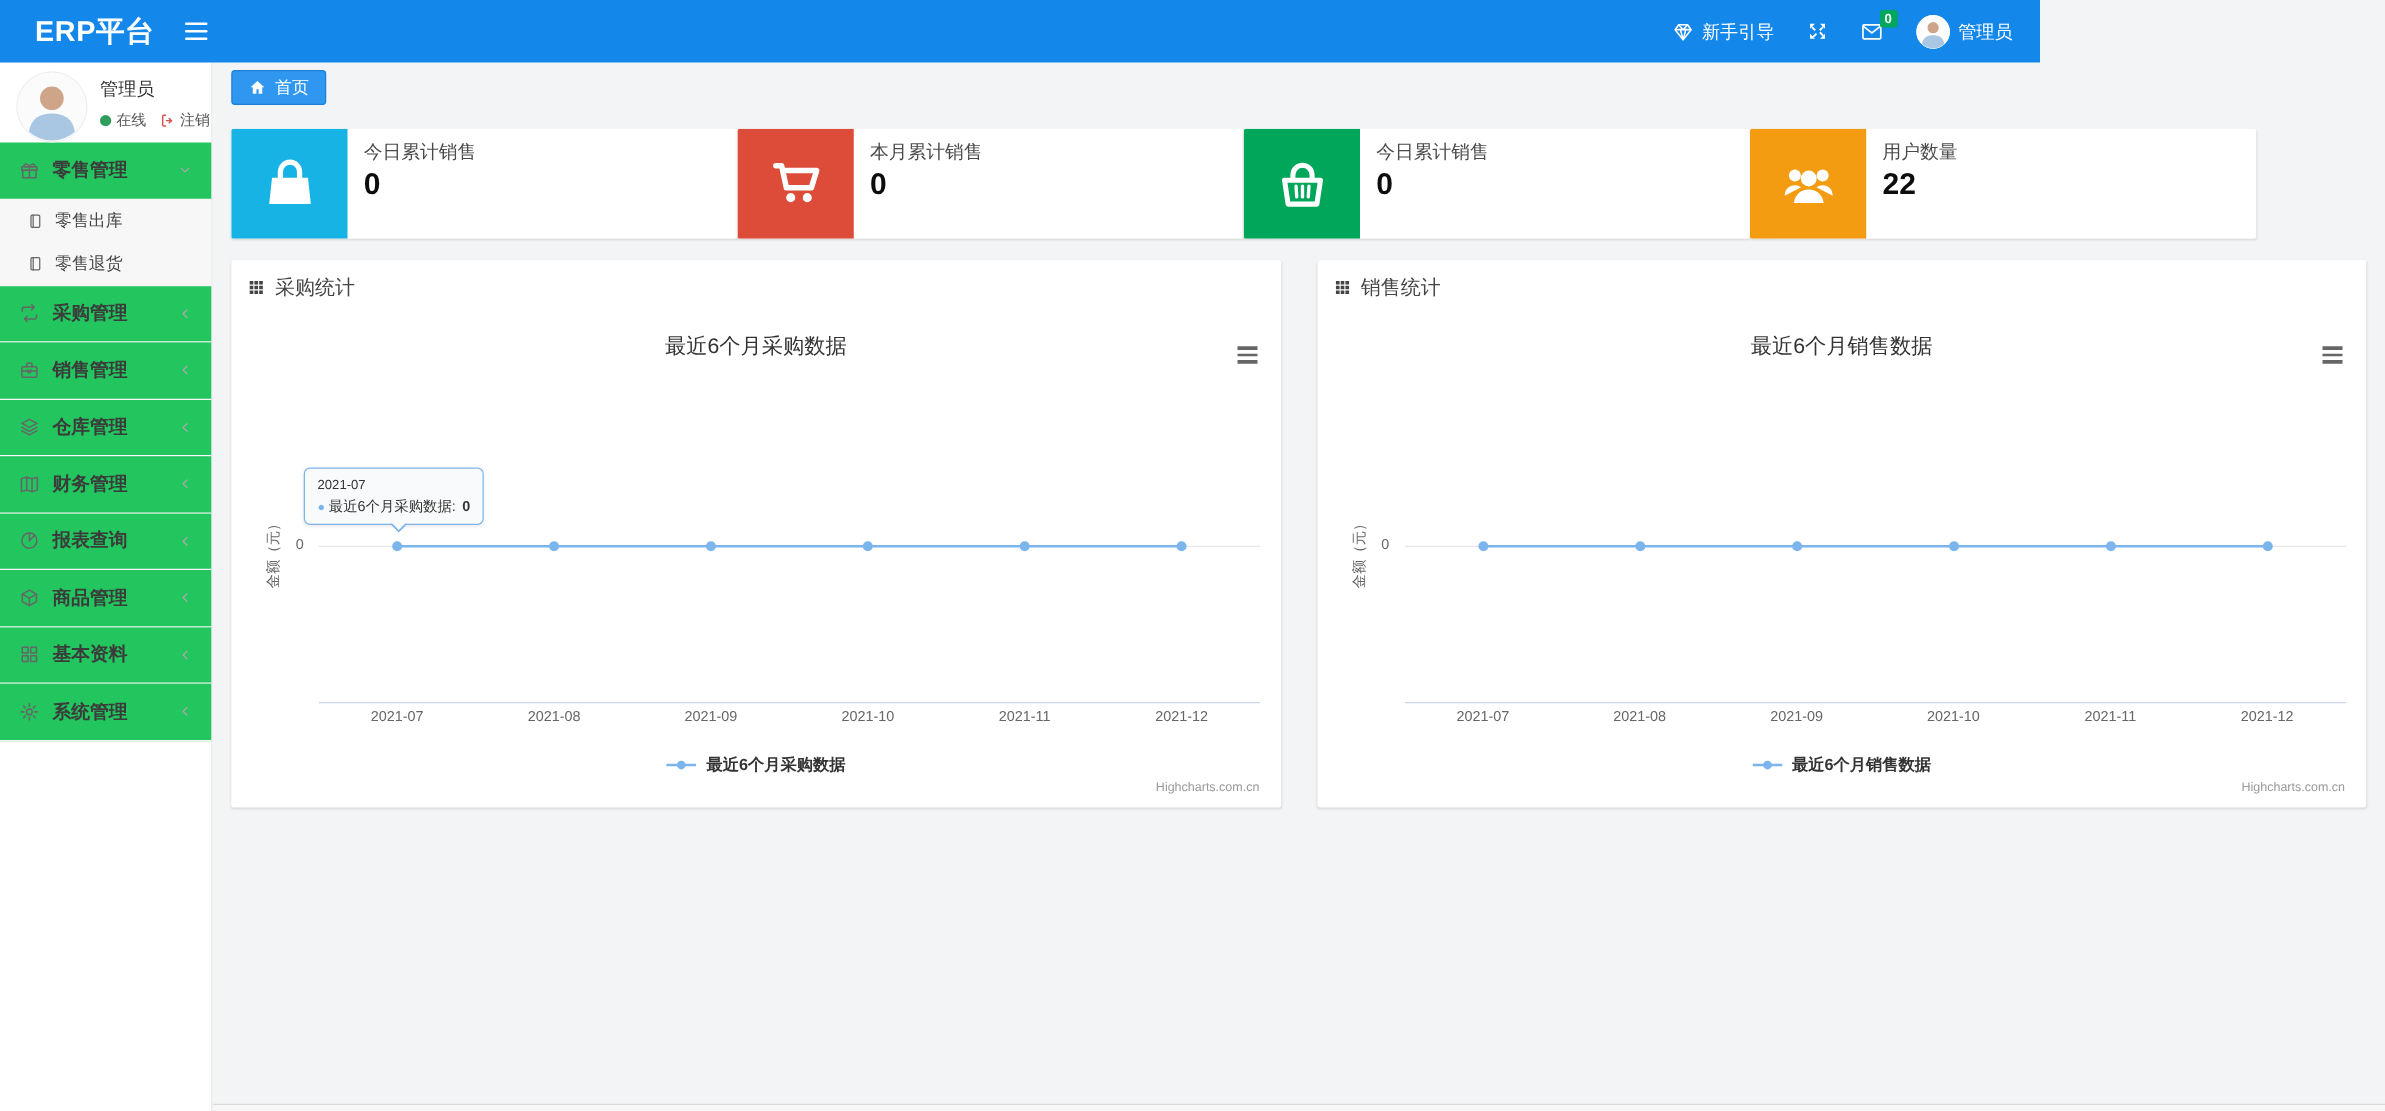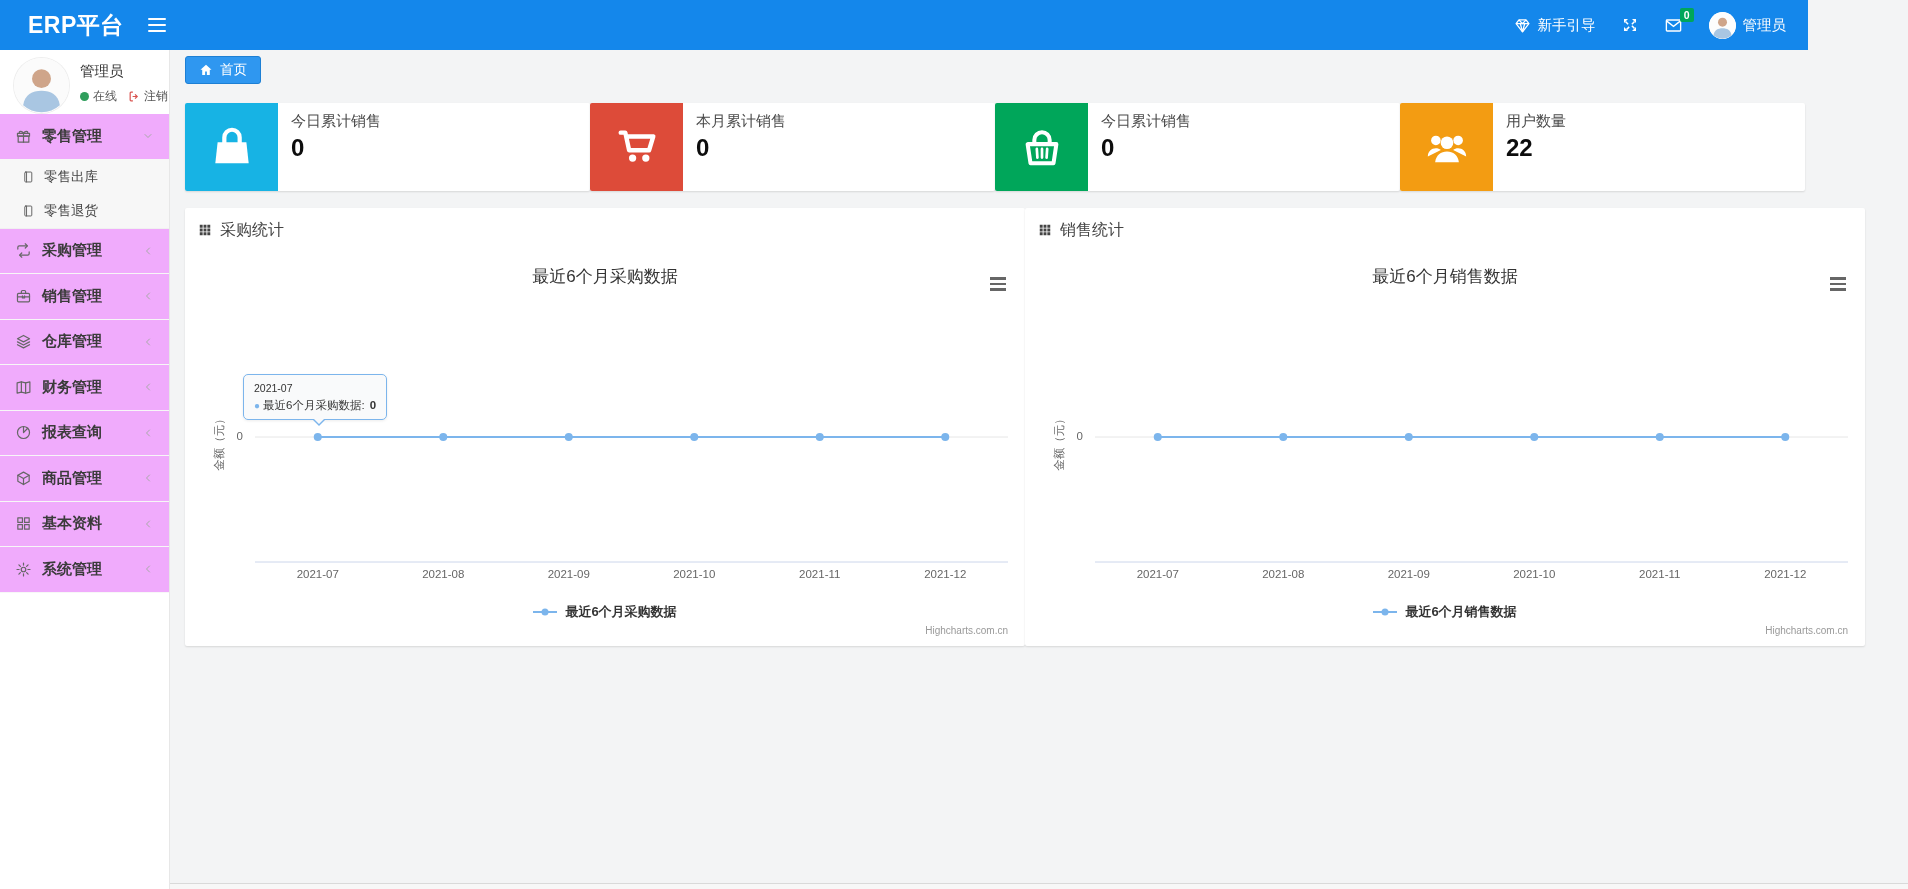--- a/index.html
+++ b/index.html
@@ -1,20 +1,20 @@
 <!DOCTYPE html>
 <html><head>
 <meta charset="utf-8">
 <style>
   * { box-sizing: border-box; margin: 0; padding: 0; }
   html,body { width:1908px; height:889px; overflow:hidden;
     font-family:"Liberation Sans","DejaVu Sans",sans-serif; background:#f3f4f5; }
 
   
-  .navbar{position:absolute;top:0;left:0;width:1808px;height:50px;background:#1487eb;
+  .navbar{position:absolute;top:0;left:0;width:1632px;height:50px;background:#1487eb;
     display:flex;align-items:center;color:#fff;z-index:20;}
   .brand{font-size:23px;font-weight:bold;margin-left:28px;letter-spacing:.5px;}
   .nav-burger{margin-left:24px;display:flex;flex-direction:column;gap:3.5px;cursor:pointer;}
   .nav-burger span{width:18px;height:2.5px;background:#fff;border-radius:1px;}
   .nav-right{margin-left:auto;display:flex;align-items:center;gap:26px;padding-right:22px;font-size:14.5px;}
   .nav-item{display:flex;align-items:center;gap:7px;cursor:pointer;}
   .mail-wrap{position:relative;cursor:pointer;display:flex;}
   .badge{position:absolute;top:-8px;right:-11px;background:#00a65a;color:#fff;font-size:10.5px;
     line-height:1;padding:2px 4px;border-radius:2px;font-weight:bold;}
   .nav-avatar{width:27px;height:27px;border-radius:50%;overflow:hidden;background:#fff;display:flex;}
@@ -25,21 +25,21 @@
   .user-panel{position:relative;height:64px;}
   .user-avatar{position:absolute;left:14px;top:8px;width:55px;height:55px;border-radius:50%;
     overflow:hidden;box-shadow:0 0 0 1px #eee;}
   .user-name{position:absolute;left:80px;top:12px;font-size:14.5px;color:#333;}
   .user-status{position:absolute;left:80px;top:38px;display:flex;align-items:center;gap:4px;
     font-size:12px;color:#555;white-space:nowrap;}
   .status-dot{width:9px;height:9px;border-radius:50%;background:#2f9e5c;}
   .logout{display:flex;align-items:center;gap:3px;margin-left:7px;color:#555;cursor:pointer;}
 
   .menu-item{height:45.5px;display:flex;align-items:center;padding:0 15px;
-    border-bottom:1px solid #f7f7f7;color:#3b3b3b;cursor:pointer;background:#f0abfc;}
+    border-bottom:1px solid #f7f7f7;color:#3b3b3b;cursor:pointer;background:#22c55e;}
   .mi-icon{color:#666;display:flex;}
   .mi-label{margin-left:10px;font-size:15px;font-weight:600;}
   .mi-chevron{margin-left:auto;color:#a9a9a9;display:flex;}
   .submenu{background:#f7f7f7;border-bottom:1px solid #f0f0f0;}
   .submenu-item{height:34px;display:flex;align-items:center;padding:0 15px 0 21px;
     color:#454545;cursor:pointer;}
   .submenu-item .mi-label{margin-left:9px;font-size:13.5px;font-weight:400;text-align:right;}
 
   
   .content{position:absolute;left:170px;top:50px;right:0;bottom:0;padding:6px 15px 0;}
@@ -47,21 +47,21 @@
     background:#2f97f0;border:1px solid #1d7fd4;border-radius:3px;color:#fff;
     font-size:13.5px;cursor:pointer;}
   .cards{display:flex;margin-top:19px;}
   .card{width:405px;height:88px;background:#fff;border-radius:2px;
     box-shadow:0 1px 2px rgba(0,0,0,.12);display:flex;overflow:hidden;}
   .card-icon{width:93px;display:flex;align-items:center;justify-content:center;color:#fff;flex:none;}
   .card-body{padding:9px 0 0 13px;}
   .card-label{font-size:15px;color:#4a4a4a;}
   .card-value{font-size:24px;font-weight:bold;color:#0d0d0d;margin-top:5px;line-height:1;}
 
-  .panels{display:flex;margin-top:17px;}
+  .panels{display:flex;gap:29px;margin-top:17px;}
   .panel{width:840px;height:438px;background:#fff;border-radius:2px;
     box-shadow:0 1px 2px rgba(0,0,0,.12);}
   .panel-header{height:44px;display:flex;align-items:center;padding:0 13px;gap:8px;
     color:#444;font-size:16px;}
   .chart-area{position:relative;height:394px;}
 
   .c-title{position:absolute;left:0;right:0;top:13px;text-align:center;font-size:17px;color:#333;}
   .c-menu{position:absolute;right:14px;top:21px;width:26px;height:22px;display:flex;
     flex-direction:column;justify-content:center;gap:3px;cursor:pointer;}
   .c-menu span{display:block;width:16px;height:2.5px;background:#666;margin:0 auto;}

